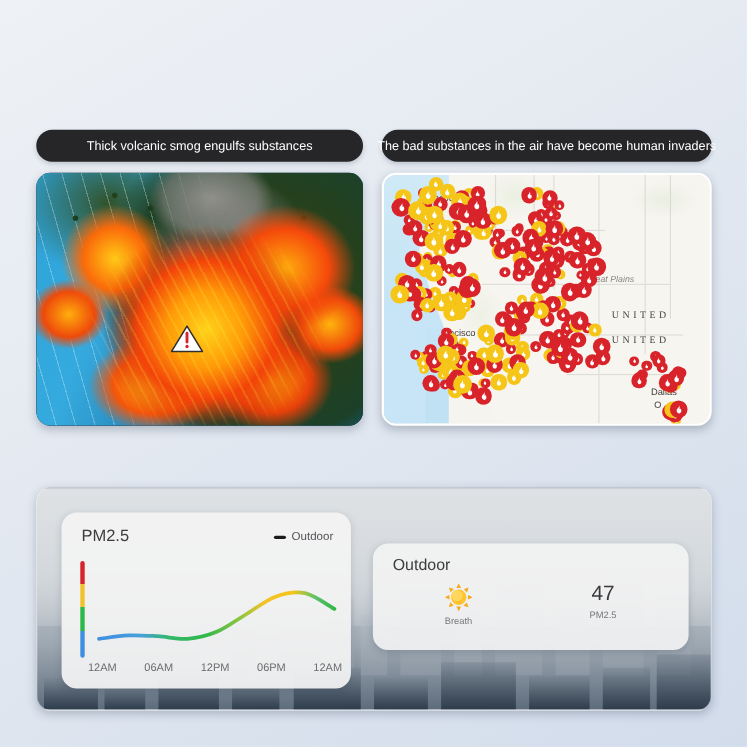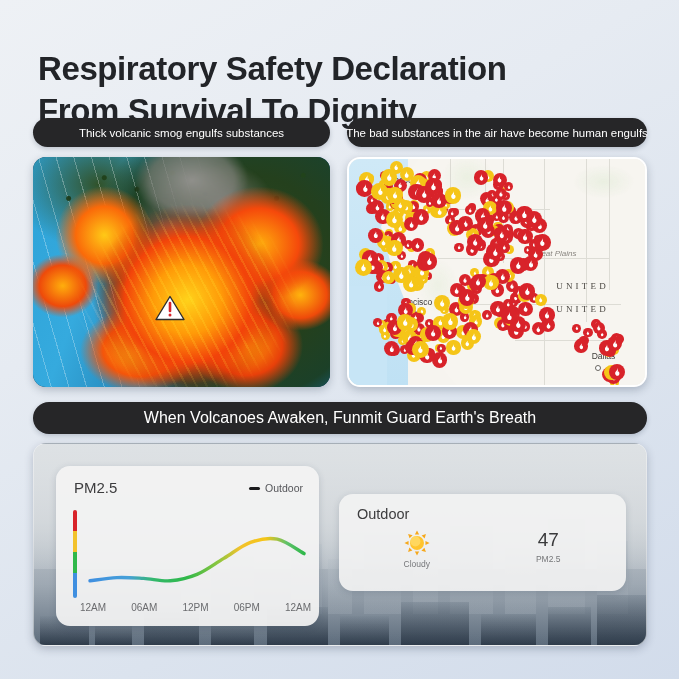--- a/index.html
+++ b/index.html
@@ -152,30 +152,26 @@
   .od-val{font-size:19px;color:#3a3a3c;line-height:1.1;}
   .od-lab{font-size:8.5px;color:#76777a;}
   .sun{width:26px;height:26px;position:relative;}
   .sun svg{width:100%;height:100%;display:block;}
 </style>
 </head>
 <body>
 
 <div class="page">
 
-  <h1 class="title">
-    <span>Respiratory Safety Declaration</span>
-    <span class="l2">From Survival To Dignity</span>
-  </h1>
 
   <div class="pill" id="pill-left">
     <span>Thick volcanic smog engulfs substances</span>
   </div>
   <div class="pill" id="pill-right">
-    <span>The bad substances in the air have become human engulfs</span>
+    <span>The bad substances in the air have become human invaders</span>
   </div>
 
   <div class="media" id="photo-fire">
     <div class="fp">
       <div class="water"></div>
       <div class="landmass"></div>
       <div class="contours"></div>
       <div class="forest"></div>
       <div class="smoke"></div>
       <div class="blaze"></div>
@@ -1819,23 +1815,20 @@
           </div>
           <div class="fire-marker" style="left: 89.3849%; top: 96.155%; width: 15.4276px; height: 15.4276px; margin-left: -7.71379px; margin-top: -7.71379px; background: rgb(216, 35, 42); z-index: 15;">
             <svg viewBox="0 0 24 24">
               <path d="M12 2c1.4 3.2.3 4.9-1.2 6.6C9.1 10.5 7.4 12 7.4 14.8 7.4 18.3 9.9 21 12.6 21c2.9 0 5-2.4 5-5.6 0-2.3-1.1-3.6-2-5.1-.6 1.1-1.3 1.6-2 1.6 1-2.6.3-6.4-1.6-9.9z" fill="#ffffff"></path>
             </svg>
           </div>
         </div>
     </div>
   </div>
 
-  <div class="pill" id="pill-mid">
-    <span>When Volcanoes Awaken, Funmit Guard Earth's Breath</span>
-  </div>
 
   <div id="panel-dashboard">
     <div class="city-bg">
       <div class="haze"></div>
       <div class="blocks far">
         <i style="left:42%;bottom:28%;width:5%;height:62%"></i>
         <i style="left:48%;bottom:28%;width:4%;height:48%"></i>
         <i style="left:54%;bottom:28%;width:6%;height:70%"></i>
         <i style="left:62%;bottom:28%;width:4%;height:52%"></i>
         <i style="left:68%;bottom:28%;width:7%;height:78%"></i>
@@ -1907,21 +1900,21 @@
                   <path d="M31.5 16 L26.4 18.6 L26.4 13.4 Z"></path>
                   <path d="M5 5 L10.6 6.6 L6.9 10.3 Z"></path>
                   <path d="M27 27 L21.4 25.4 L25.1 21.7 Z"></path>
                   <path d="M27 5 L25.4 10.6 L21.7 6.9 Z"></path>
                   <path d="M5 27 L6.6 21.4 L10.3 25.1 Z"></path>
                 </g>
                 <circle cx="16" cy="16" r="8.6" fill="#ffc42e"></circle>
                 <circle cx="14" cy="14" r="6.2" fill="#ffd75e"></circle>
               </svg>
             </div>
-            <div class="od-lab">Cloudy</div>
+            <div class="od-lab">Breath</div>
           </div>
           <div class="od-cell">
             <div class="od-val">47</div>
             <div class="od-lab">PM2.5</div>
           </div>
         </div>
     </div>
   </div>
 
 </div>

